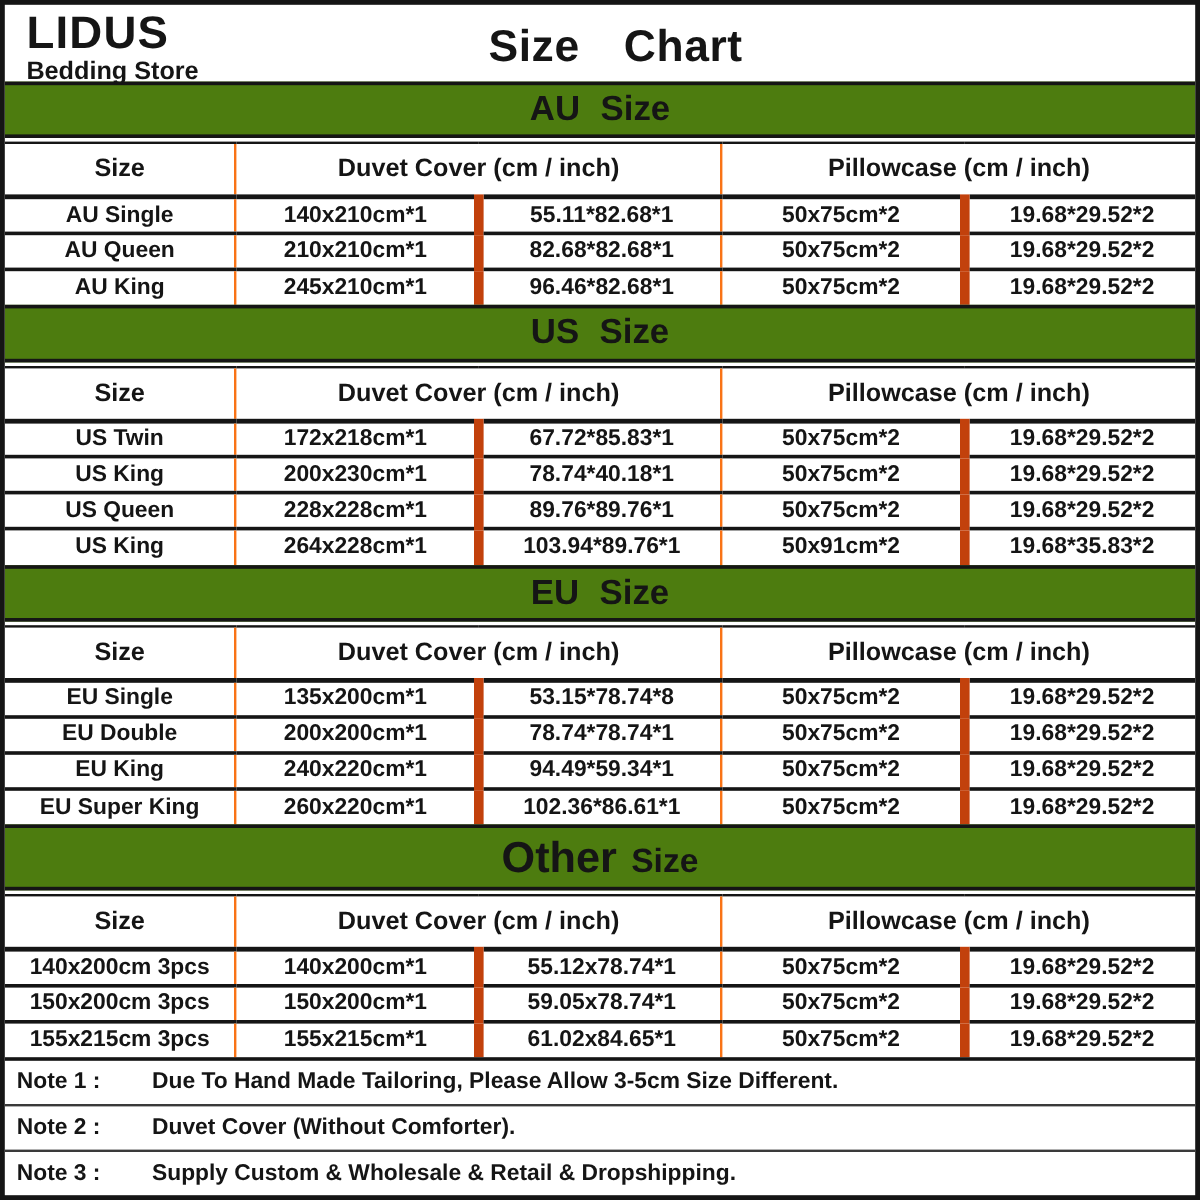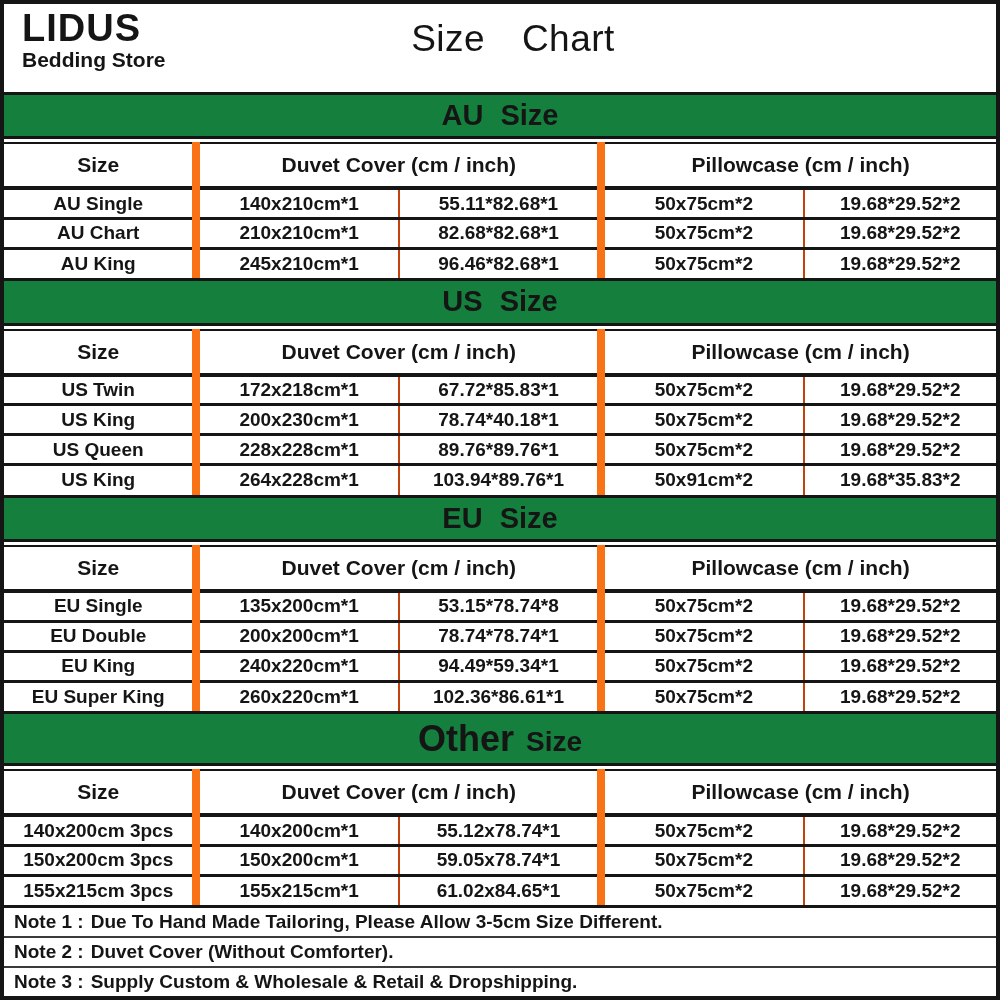--- a/index.html
+++ b/index.html
@@ -11,32 +11,32 @@
   }
   .page {
     width:1000px; height:1000px;
     border:4px solid #151515;
     background:#ffffff;
     display:flex; flex-direction:column;
     overflow:hidden;
   }
 
   
-  .top-header { position:relative; height:88px; flex:0 0 auto; }
+  .top-header { position:relative; height:64px; flex:0 0 auto; }
   .brand { position:absolute; left:18px; top:5px; line-height:1; }
   .brand-name { font-size:38px; font-weight:bold; letter-spacing:1px; }
   .brand-tagline { font-size:21px; font-weight:bold; margin-top:2px; }
   .page-title {
-    text-align:center; font-size:37px; font-weight:normal;
+    text-align:center; font-size:37px; font-weight:bold;
     line-height:70px; word-spacing:26px; letter-spacing:0.5px;margin-left:26px;
   }
 
   
   .banner {
-    background:#15803d;
+    background:#4d7c0f;
     border-top:3px solid #151515;
     border-bottom:3px solid #151515;
     text-align:center;
     padding:4px 12px;
     flex:0 0 auto;
     line-height:1.15;
   }
   .banner-main, .banner-sub { font-weight:bold; font-size:29px; }
   .banner-sub { margin-left:17px; }
   .section-other .banner-main { font-size:36px; }
@@ -50,29 +50,30 @@
   col.c1 { width:19.4%; } col.c2 { width:20.4%; } col.c3 { width:20.4%; }
   col.c4 { width:20.4%; } col.c5 { width:19.4%; }
   th {
     font-size:21px; font-weight:bold; text-align:center;
     height:45px; border-top:2px solid #151515; border-bottom:4px solid #151515;
   }
   td {
     font-size:19px; font-weight:bold; text-align:center;
     height:30px; border-top:3px solid #151515;
   }
-  .th-group, .td-group-start { border-left:8px solid #f97316; }
-  .td-sub { border-left:2px solid #c2410c; }
+  .th-group, .td-group-start { border-left:2px solid #f97316; }
+  .td-sub { border-left:8px solid #c2410c; }
 
   
   .notes { flex:1 1 auto; display:flex; flex-direction:column; border-top:3px solid #151515; }
   .note-row {
     flex:1; display:flex; align-items:center;
     padding:2px 10px; font-size:19px;
     border-top:2px solid #3a3a3a;
+    gap:36px;
   }
   .note-row:first-child { border-top:none; }
   .note-label { font-weight:bold; margin-right:7px; white-space:nowrap; }
   .note-text { font-weight:bold; }
 </style>
 </head>
 <body>
 
 <div class="page">
 
@@ -105,21 +106,21 @@
       </thead>
       <tbody>
         <tr>
           <td class="td-size">AU Single</td>
           <td class="td-group-start">140x210cm*1</td>
           <td class="td-sub">55.11*82.68*1</td>
           <td class="td-group-start">50x75cm*2</td>
           <td class="td-sub">19.68*29.52*2</td>
         </tr>
         <tr>
-          <td class="td-size">AU Chart</td>
+          <td class="td-size">AU Queen</td>
           <td class="td-group-start">210x210cm*1</td>
           <td class="td-sub">82.68*82.68*1</td>
           <td class="td-group-start">50x75cm*2</td>
           <td class="td-sub">19.68*29.52*2</td>
         </tr>
         <tr>
           <td class="td-size">AU King</td>
           <td class="td-group-start">245x210cm*1</td>
           <td class="td-sub">96.46*82.68*1</td>
           <td class="td-group-start">50x75cm*2</td>

